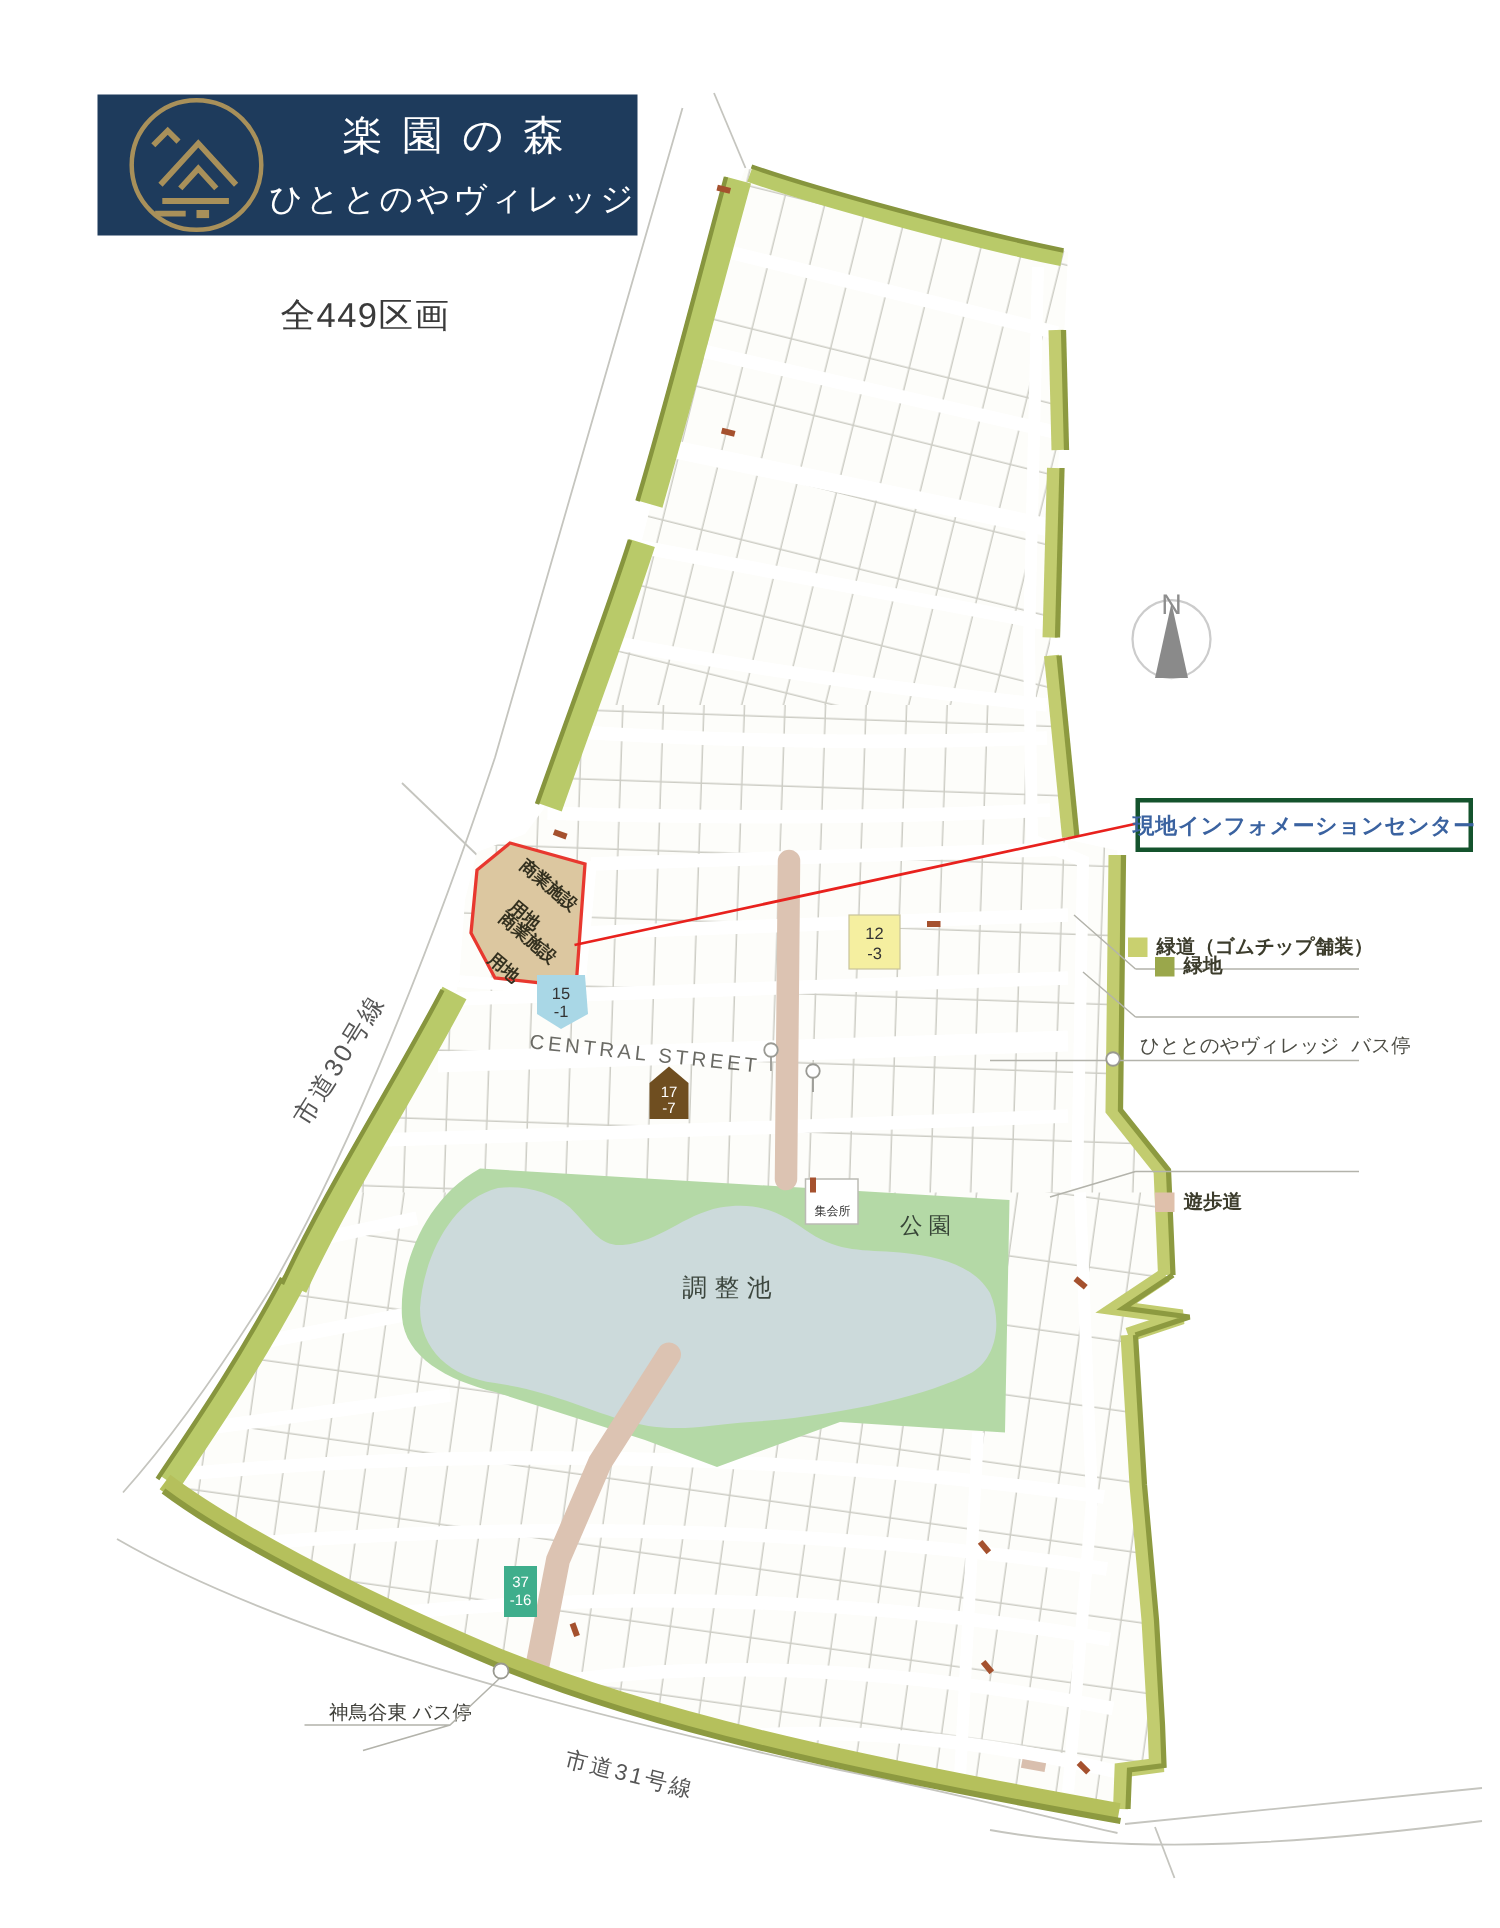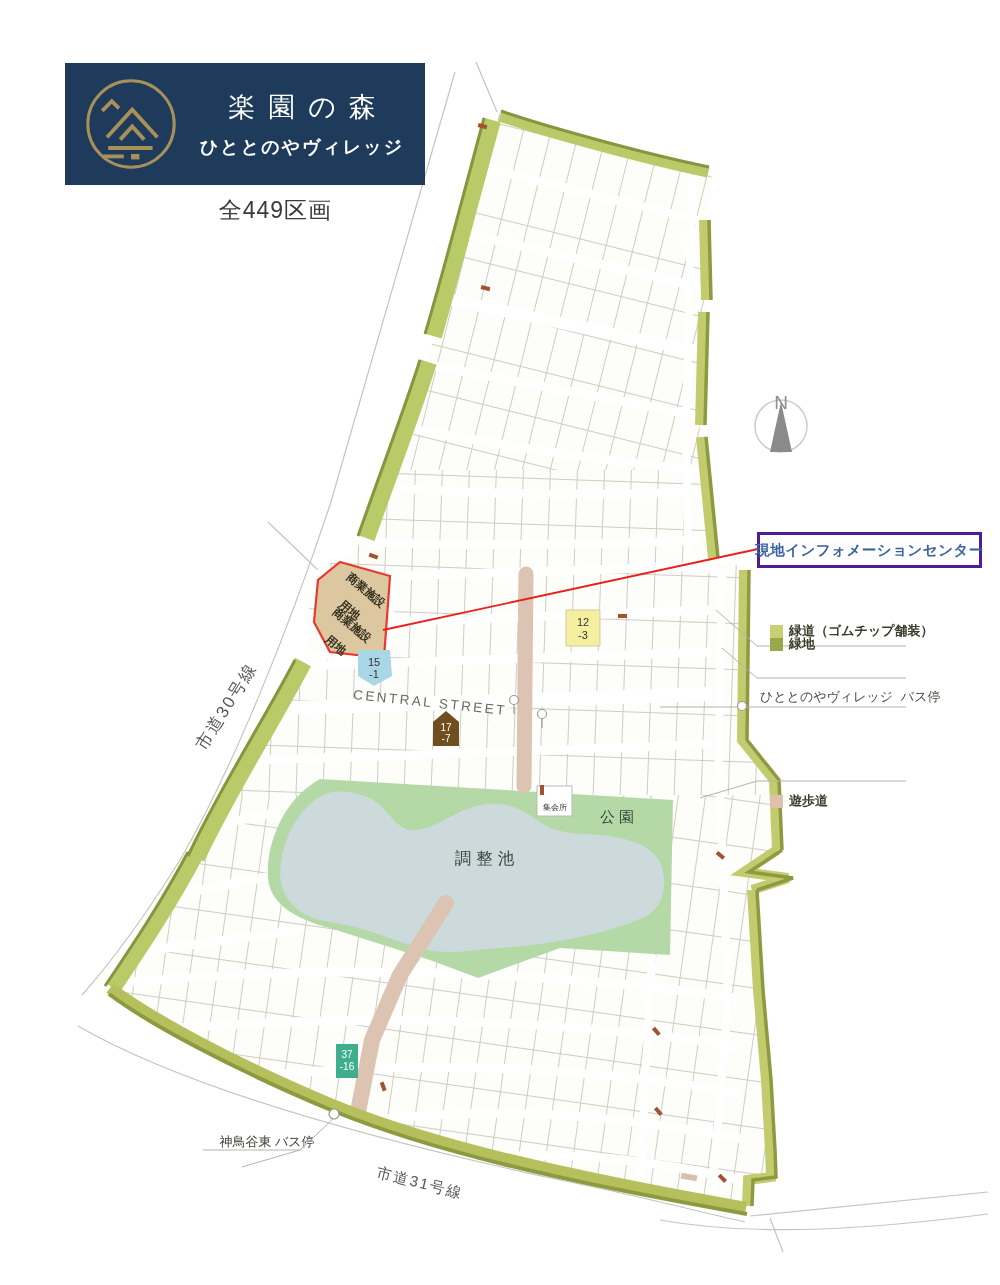--- a/index.html
+++ b/index.html
@@ -1,26 +1,26 @@
 <!DOCTYPE html>
 <html><head>
 <meta charset="utf-8">
 <style>
   html,body{margin:0;padding:0;background:#ffffff;}
   body{width:1000px;height:1285px;position:relative;font-family:"Liberation Sans","DejaVu Sans",sans-serif;overflow:hidden;}
   .abs{position:absolute;}
   
-  .banner{left:65px;top:63px;width:360px;height:122px;background:#1e3b5c;display:flex;align-items:center;}
+  .banner{left:65px;top:63px;width:360px;height:94px;background:#1e3b5c;display:flex;align-items:center;}
   .logo-wrap{width:96px;height:96px;margin-left:18px;flex:0 0 auto;}
   .banner-text{flex:1;display:flex;flex-direction:column;align-items:center;justify-content:center;color:#ffffff;}
   .banner-title{font-family:"DejaVu Serif","Liberation Serif",serif;font-size:27px;letter-spacing:13px;margin-right:-13px;}
-  .banner-sub{font-size:18px;font-weight:bold;letter-spacing:2px;margin-top:10px;}
-  .total-lots{left:202px;top:195px;width:130px;text-align:right;font-size:23px;color:#3a3a3a;letter-spacing:1px;}
+  .banner-sub{font-size:22px;font-weight:normal;letter-spacing:2px;margin-top:10px;}
+  .total-lots{left:187px;top:195px;width:130px;text-align:left;font-size:23px;color:#3a3a3a;letter-spacing:1px;}
   
-  .info-box{left:757px;top:532px;width:219px;height:30px;background:#ffffff;border:3px solid #4c1d95;
+  .info-box{left:757px;top:532px;width:219px;height:30px;background:#ffffff;border:3px solid #14532d;
             display:flex;align-items:center;justify-content:center;color:#3a62a0;font-size:14.5px;font-weight:bold;letter-spacing:.5px;white-space:nowrap;}
   
   .leg{display:flex;align-items:center;gap:6px;}
   .leg .sw{width:13px;height:13px;flex:0 0 auto;}
   .leg .txt{font-size:13px;font-weight:bold;color:#3c3c2c;white-space:nowrap;}
   .leg-plain{font-size:13px;color:#4c4c44;white-space:nowrap;font-family:Liberation Mono, monospace;}
   svg text{font-family:"Liberation Sans","DejaVu Sans",sans-serif;}
 </style>
 </head>
 <body>
@@ -226,21 +226,21 @@
     <div class="banner-title">楽園の森</div>
     <div class="banner-sub">ひととのやヴィレッジ</div>
   </div>
 </div>
 <div class="abs total-lots">全449区画</div>
 
 <div class="abs info-box">
   <span>現地インフォメーションセンター</span>
 </div>
 
-<div class="abs leg" style="left:770px;top:622px">
+<div class="abs leg" style="left:752px;top:622px">
   <span class="sw" style="background:#c9d06f"></span>
   <span class="txt">緑道（ゴムチップ舗装）</span>
 </div>
 <div class="abs leg" style="left:770px;top:635px">
   <span class="sw" style="background:#9aa74b"></span>
   <span class="txt">緑地</span>
 </div>
 <div class="abs leg-plain" style="left:760px;top:688px">
   <span>ひととのやヴィレッジ バス停</span>
 </div>

